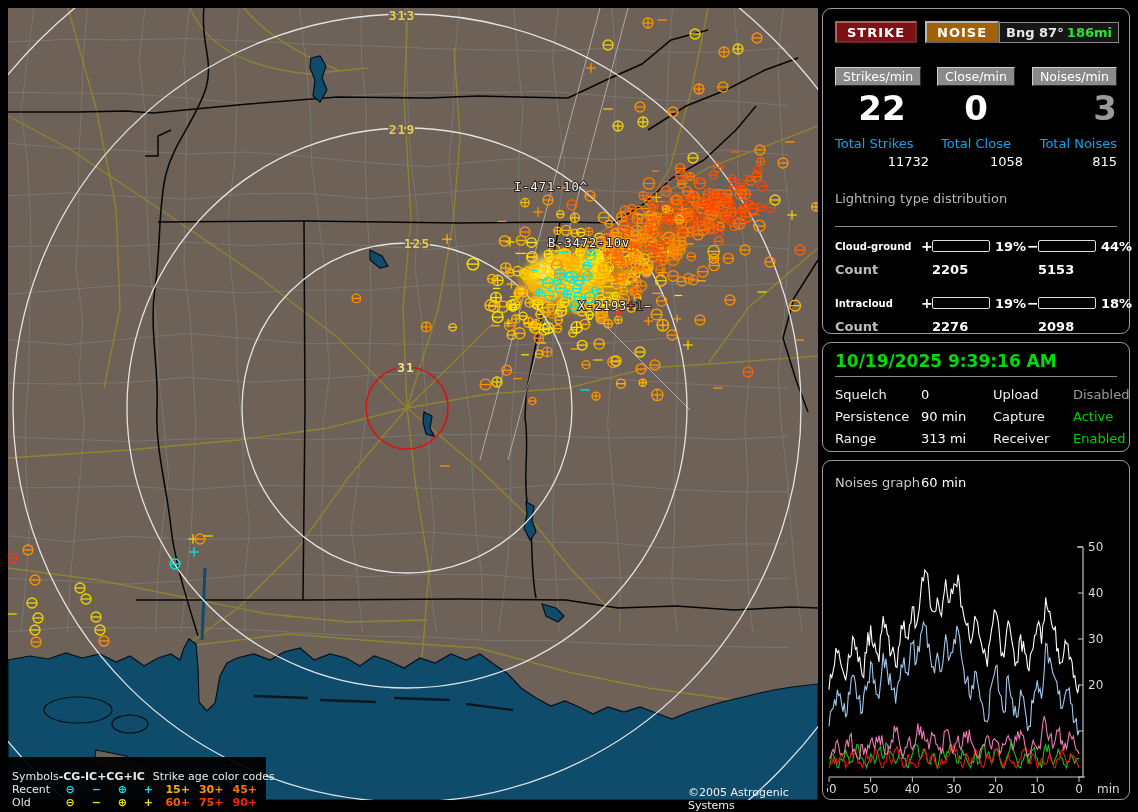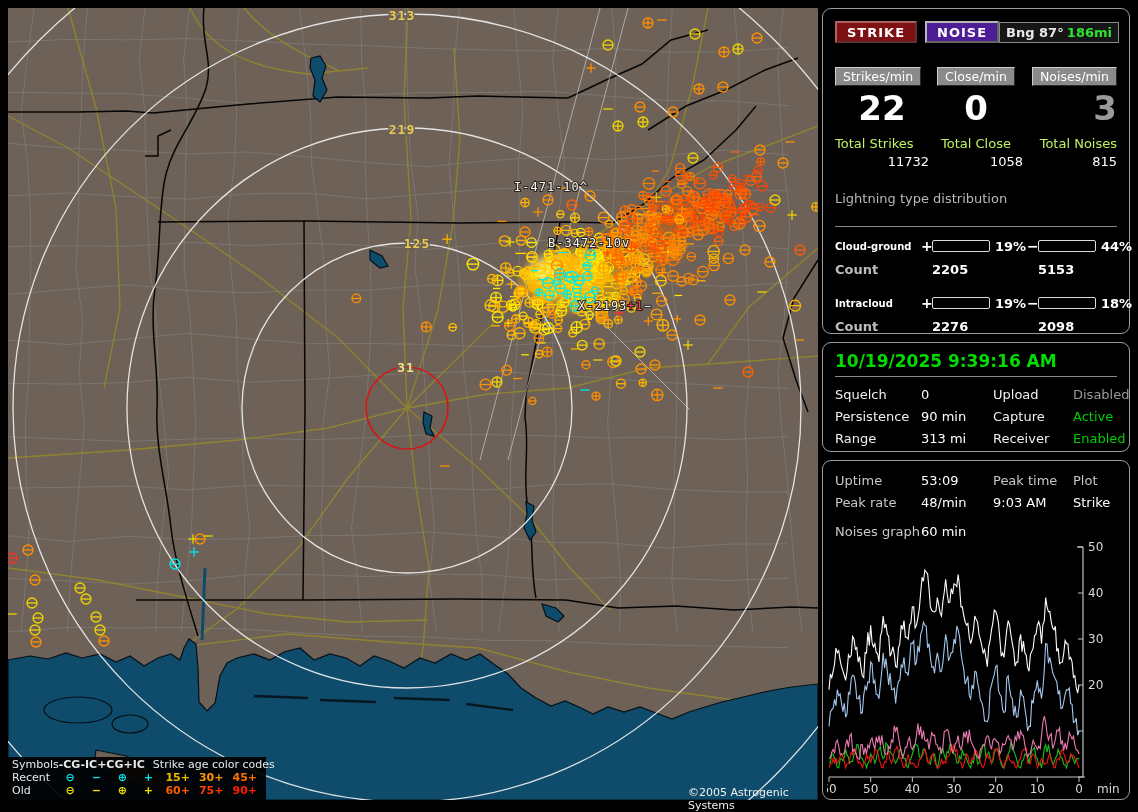--- a/index.html
+++ b/index.html
@@ -5,55 +5,55 @@
   * { margin:0; padding:0; box-sizing:border-box; }
   html,body { width:1138px; height:812px; background:#000; overflow:hidden;
               font-family:"DejaVu Sans", sans-serif; }
   #app { position:relative; width:1138px; height:812px; background:#000; }
 
   
   #map-wrap { position:absolute; left:8px; top:8px; width:810px; height:792px; background:#6d6158; cursor:crosshair; }
   #map-svg { display:block; width:810px; height:792px; }
 
   #map-legend { position:absolute; left:0px; top:749px; width:258px; height:43px;
-    background:rgba(0,0,0,0.93); color:#e8e8e8; font-size:11px; line-height:14px; padding:1px 4px; }
+    background:rgba(0,0,0,0.93); color:#e8e8e8; font-size:11px; line-height:14px; padding:13px 4px; }
   .leg-row { display:flex; align-items:center; height:13px; white-space:nowrap; }
   .leg-c0 { width:52px; } .leg-sym { width:30px; text-align:center; font-weight:bold; }
   .leg-age { width:38px; text-align:left; font-weight:bold; padding-left:4px;}
   .leg-title { padding-left:8px; }
 
   #map-copyright { position:absolute; left:680px; top:778px; color:#f0f0f0; font-size:11px; }
 
   
   .pbox { position:absolute; left:822px; width:308px; background:#000; border:1.5px solid #9c9c9c;
           border-radius:9px; color:#e8e8e8; }
   #box1 { top:8px;  height:326px; }
   #box2 { top:342px; height:110px; }
   #box3 { top:460px; height:340px; }
 
   .btn-row { display:flex; align-items:center; margin:12px 10px 0 12px; }
   .btn { height:22px; padding:2px 10px; font-size:13px; font-weight:bold; letter-spacing:1px;
          color:#fff; text-align:center; cursor:pointer; box-shadow:0 0 0 1px #000; }
   #btn-strike { background:#7d1113; border:2px outset #b06060; }
-  #btn-noise  { background:#4c1d95; border:2px outset #b8b8b8; margin-left:8px; }
+  #btn-noise  { background:#a16207; border:2px outset #b8b8b8; margin-left:8px; }
   #bng-box { margin-left:auto; width:150px; height:21px; background:#161616; border:1px solid #8a8a8a;
              display:flex; align-items:center; padding:0 6px; font-size:13px; font-weight:bold; }
   #bng-box .dist { margin-left:auto; color:#2ee22e; }
 
   .cols { display:flex; justify-content:space-between; margin:24px 12px 0 12px; }
   .col { width:94px; display:flex; flex-direction:column; }
   .chip { font-size:12.5px; color:#fff; background:#8a8a8a; padding:1px 7px;
           border-top:1px solid #cfcfcf; border-left:1px solid #cfcfcf;
           border-right:1px solid #2a2a2a; border-bottom:1px solid #2a2a2a;
           box-shadow:0 0 0 1px #000; cursor:pointer; white-space:nowrap; align-self:center; }
   .col:first-child .chip { align-self:flex-start; }
   .col:last-child  .chip { align-self:flex-end; }
   .bignum { font-size:34px; font-weight:bold; color:#fff; text-align:center; margin-top:2px; }
   .col:last-child .bignum { color:#9a9a9a; text-align:right; }
-  .tlabel { font-size:13px; color:#bef264; margin-top:8px; white-space:nowrap; }
+  .tlabel { font-size:13px; color:#0ea5e9; margin-top:8px; white-space:nowrap; }
   .col:nth-child(2) .tlabel { text-align:center; }
   .col:last-child  .tlabel { text-align:right; }
   .tval { font-size:13px; color:#fff; text-align:right; margin-top:3px; }
 
   #dist-title { margin:22px 12px 0 12px; font-size:13px; color:#b8b8b8;
                 border-bottom:1px solid #8a8a8a; padding-bottom:20px; }
   .dist-grid { display:grid; grid-template-columns:86px 11px 58px 37px 11px 58px 23px;
                align-items:center; margin:10px 8px 0 12px; height:18px; }
   .dist-name { font-size:10px; font-weight:bold; color:#fff; }
   .dist-sign { font-size:14px; font-weight:bold; color:#fff; text-align:center; }
@@ -2990,31 +2990,20 @@
       <span class="val val-green">Active</span>
 
       <span class="lab">Range</span>
       <span class="val">313 mi</span>
       <span class="lab">Receiver</span>
       <span class="val val-green">Enabled</span>
     </div>
   </div>
 
   <div class="pbox" id="box3">
-    <div class="info-grid">
-      <span class="lab">Uptime</span>
-      <span class="val">53:09</span>
-      <span class="lab">Peak time</span>
-      <span class="lab">Plot</span>
-
-      <span class="lab">Peak rate</span>
-      <span class="val">48/min</span>
-      <span class="val">9:03 AM</span>
-      <span class="val">Strike</span>
-    </div>
     <div class="trend-row">
       <span class="lab" style="color:#c8c8c8">Noises graph</span>
       <span class="val" style="color:#fff">60 min</span>
     </div>
     <svg id="trend-chart" width="300" height="262">
         <line x1="2" y1="240" x2="258" y2="240" stroke="#c2c2c2" stroke-width="1.2"></line>
         <line x1="256" y1="10" x2="256" y2="240" stroke="#c2c2c2" stroke-width="1.2"></line>
         <line x1="250" y1="10" x2="256" y2="10" stroke="#c2c2c2" stroke-width="1.2"></line>
         <line x1="251" y1="240" x2="256" y2="240" stroke="#c2c2c2" stroke-width="1"></line>
         <line x1="251" y1="194" x2="256" y2="194" stroke="#c2c2c2" stroke-width="1"></line>

